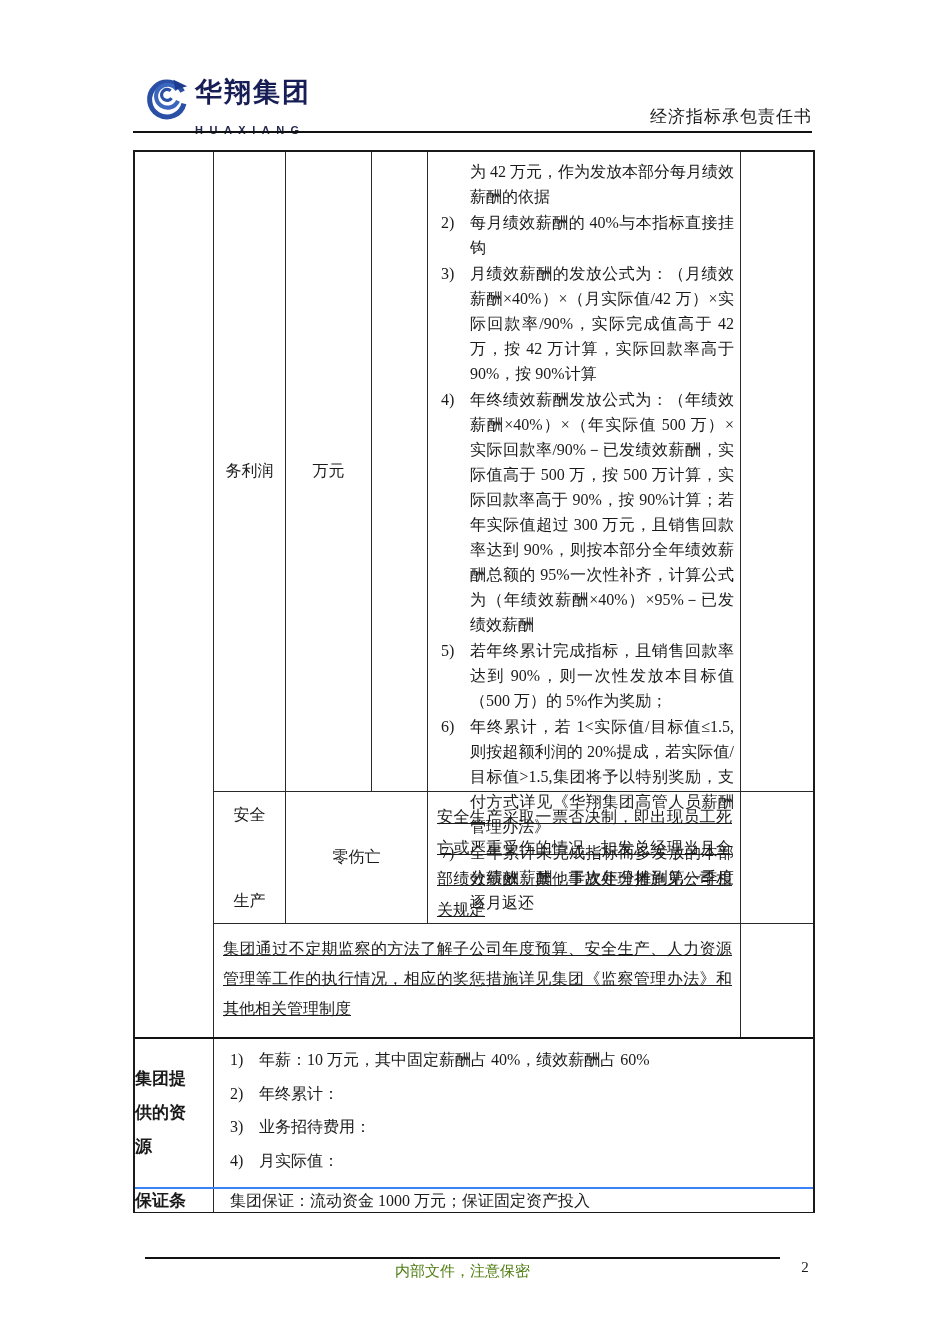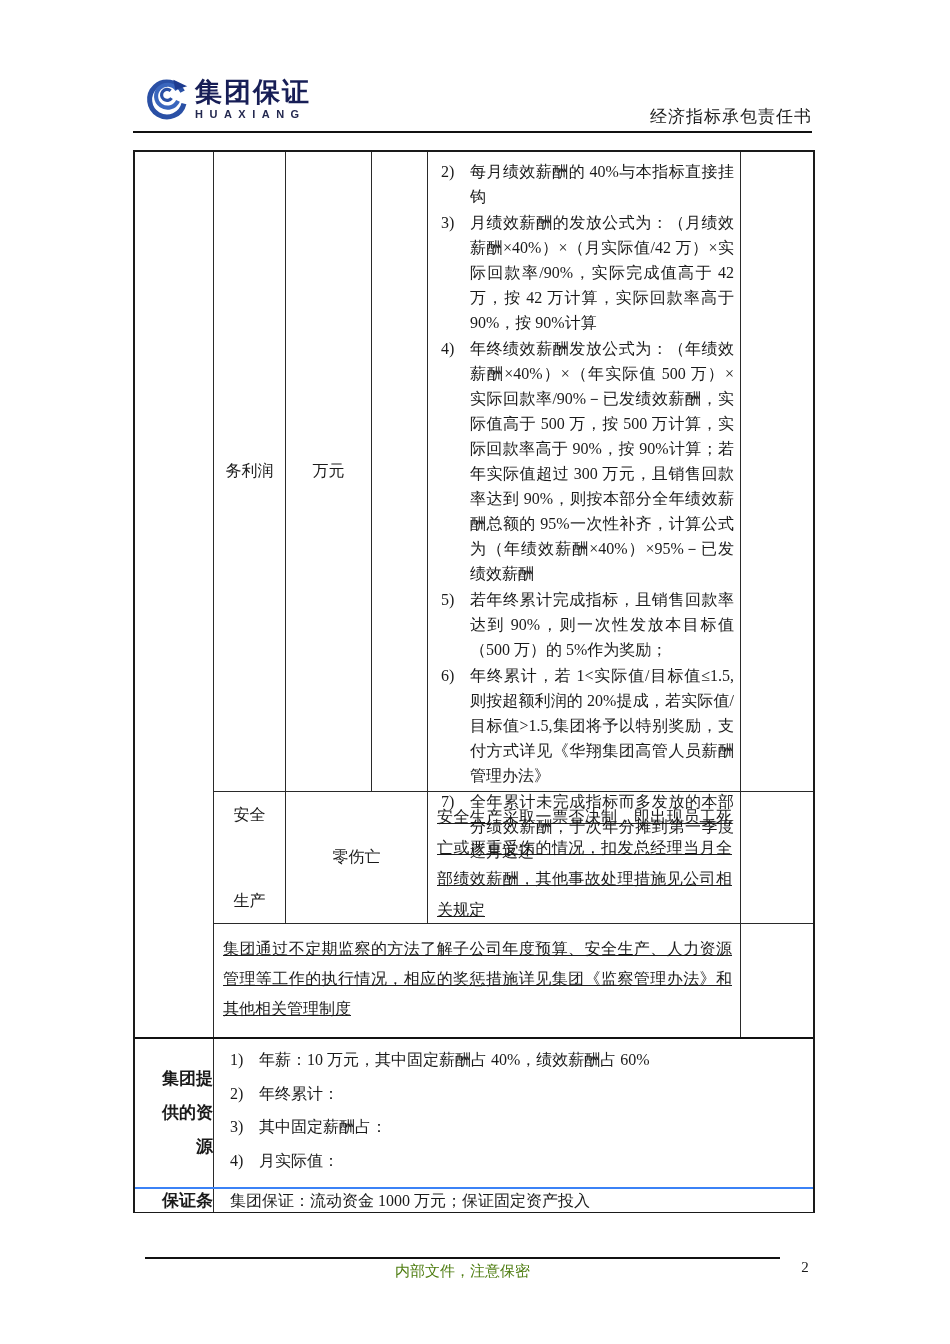--- a/index.html
+++ b/index.html
@@ -9,21 +9,21 @@
     background:#ffffff;
     font-family:"Liberation Serif","DejaVu Serif",serif;
     color:#1a1a1a;
     overflow:hidden;
   }
   
   .hdr-logo{position:absolute;left:145px;top:76px;display:flex;align-items:flex-start;}
   .hdr-logo svg{display:block;}
   .logo-txt{margin-left:6px;margin-top:2px;font-family:"Liberation Sans","DejaVu Sans",sans-serif;}
   .logo-cn{font-size:27px;font-weight:bold;color:#171e56;letter-spacing:2px;line-height:28px;}
-  .logo-en{font-size:11px;font-weight:bold;color:#23284f;letter-spacing:6.5px;line-height:14px;margin-top:1px;}
+  .logo-en{font-size:11px;font-weight:bold;color:#23284f;letter-spacing:6.5px;line-height:14px;margin-top:17px;}
   .hdr-title{
     position:absolute;left:560px;top:105px;width:252px;
     text-align:right;font-size:17px;color:#1a1a1a;letter-spacing:1px;
   }
   .hdr-line{position:absolute;left:133px;top:131px;width:679px;border-top:2px solid #111;}
 
   
   .doc-table{
     position:absolute;left:133px;top:150px;width:682px;
     border:2px solid #1a1a1a;border-bottom-width:1px;
@@ -50,21 +50,21 @@
   .item .num{width:29px;flex:none;line-height:25px;}
   .item .txt{flex:1;line-height:25px;text-align:justify;}
   .plain-text{padding:9px 8px 0 9px;line-height:31px;text-align:justify;text-decoration:underline;}
   .rowC .plain-text{padding-top:10px;line-height:30px;}
 
   
   .rowD{border-top:2px solid #111;height:150px;}
   .rowE{border-top:2px solid #3b82f6;height:25px;}
   .labelcol{width:79px;border-right:1px solid #2a2a2a;
     font-family:"Liberation Sans","DejaVu Sans",sans-serif;font-weight:bold;font-size:17px;
-    display:flex;flex-direction:column;align-items:flex-end;justify-content:center;line-height:34px;}
+    display:flex;flex-direction:column;align-items:flex-start;justify-content:center;line-height:34px;}
   .rowE .labelcol{line-height:22px;}
   .res-cell{flex:1;display:flex;flex-direction:column;justify-content:space-between;padding:9px 8px 14px 16px;}
   .res-item{display:flex;}
   .res-item .num{width:29px;flex:none;line-height:24px;}
   .res-item .txt{flex:1;line-height:24px;}
   .guar-cell{flex:1;display:flex;align-items:center;padding-left:16px;line-height:22px;}
 
   
   .ftr-line{position:absolute;left:145px;top:1257px;width:635px;border-top:2px solid #111;}
   .ftr-text{position:absolute;left:145px;top:1262px;width:635px;text-align:center;font-size:15px;color:#4d7c0f;}
@@ -78,38 +78,42 @@
   <div class="hdr-logo">
     <span>
       <svg width="44" height="46" viewBox="0 0 48 50">
         <path d="M41 17 A19 19 0 1 0 42.5 30" fill="none" stroke="#2a50a5" stroke-width="5.5"></path>
         <path d="M35 15 A12.5 12.5 0 1 0 36 27" fill="none" stroke="#3a66bd" stroke-width="4.5"></path>
         <path d="M28 16 A6 6 0 1 0 29 24" fill="none" stroke="#2a50a5" stroke-width="3.5"></path>
         <polygon points="31,4 46,11 33,15" fill="#1d3b8f"></polygon>
       </svg>
     </span>
     <span class="logo-txt">
-      <div class="logo-cn">集团保证</div>
+      <div class="logo-cn">华翔集团</div>
       <div class="logo-en">HUAXIANG</div>
     </span>
   </div>
   <div class="hdr-title">经济指标承包责任书</div>
   <div class="hdr-line"></div>
 
   <div class="doc-table">
 
     <div class="upper">
       <div class="leftcol"></div>
       <div class="upper-rows">
 
         <div class="trow rowA">
           <div class="cell cw72 vcenter">务利润</div>
           <div class="cell cw86 vcenter">万元</div>
           <div class="cell cw56"></div>
           <div class="cell cw313 items-cell">
+            <div class="item">
+              <span class="num"></span>
+              <span class="txt">为 42 万元，作为发放本部分每月绩效薪酬的依据</span>
+            </div>
             <div class="item">
               <span class="num">2)</span>
               <span class="txt">每月绩效薪酬的 40%与本指标直接挂钩</span>
             </div>
             <div class="item">
               <span class="num">3)</span>
               <span class="txt">月绩效薪酬的发放公式为：（月绩效薪酬×40%）×（月实际值/42 万）×实际回款率/90%，实际完成值高于 42 万，按 42 万计算，实际回款率高于 90%，按 90%计算</span>
             </div>
             <div class="item">
               <span class="num">4)</span>
@@ -159,21 +163,21 @@
         <div class="res-item">
           <span class="num">1)</span>
           <span class="txt">年薪：10 万元，其中固定薪酬占 40%，绩效薪酬占 60%</span>
         </div>
         <div class="res-item">
           <span class="num">2)</span>
           <span class="txt">年终累计：</span>
         </div>
         <div class="res-item">
           <span class="num">3)</span>
-          <span class="txt">其中固定薪酬占：</span>
+          <span class="txt">业务招待费用：</span>
         </div>
         <div class="res-item">
           <span class="num">4)</span>
           <span class="txt">月实际值：</span>
         </div>
       </div>
     </div>
 
     <div class="trow rowE">
       <div class="labelcol">保证条</div>

